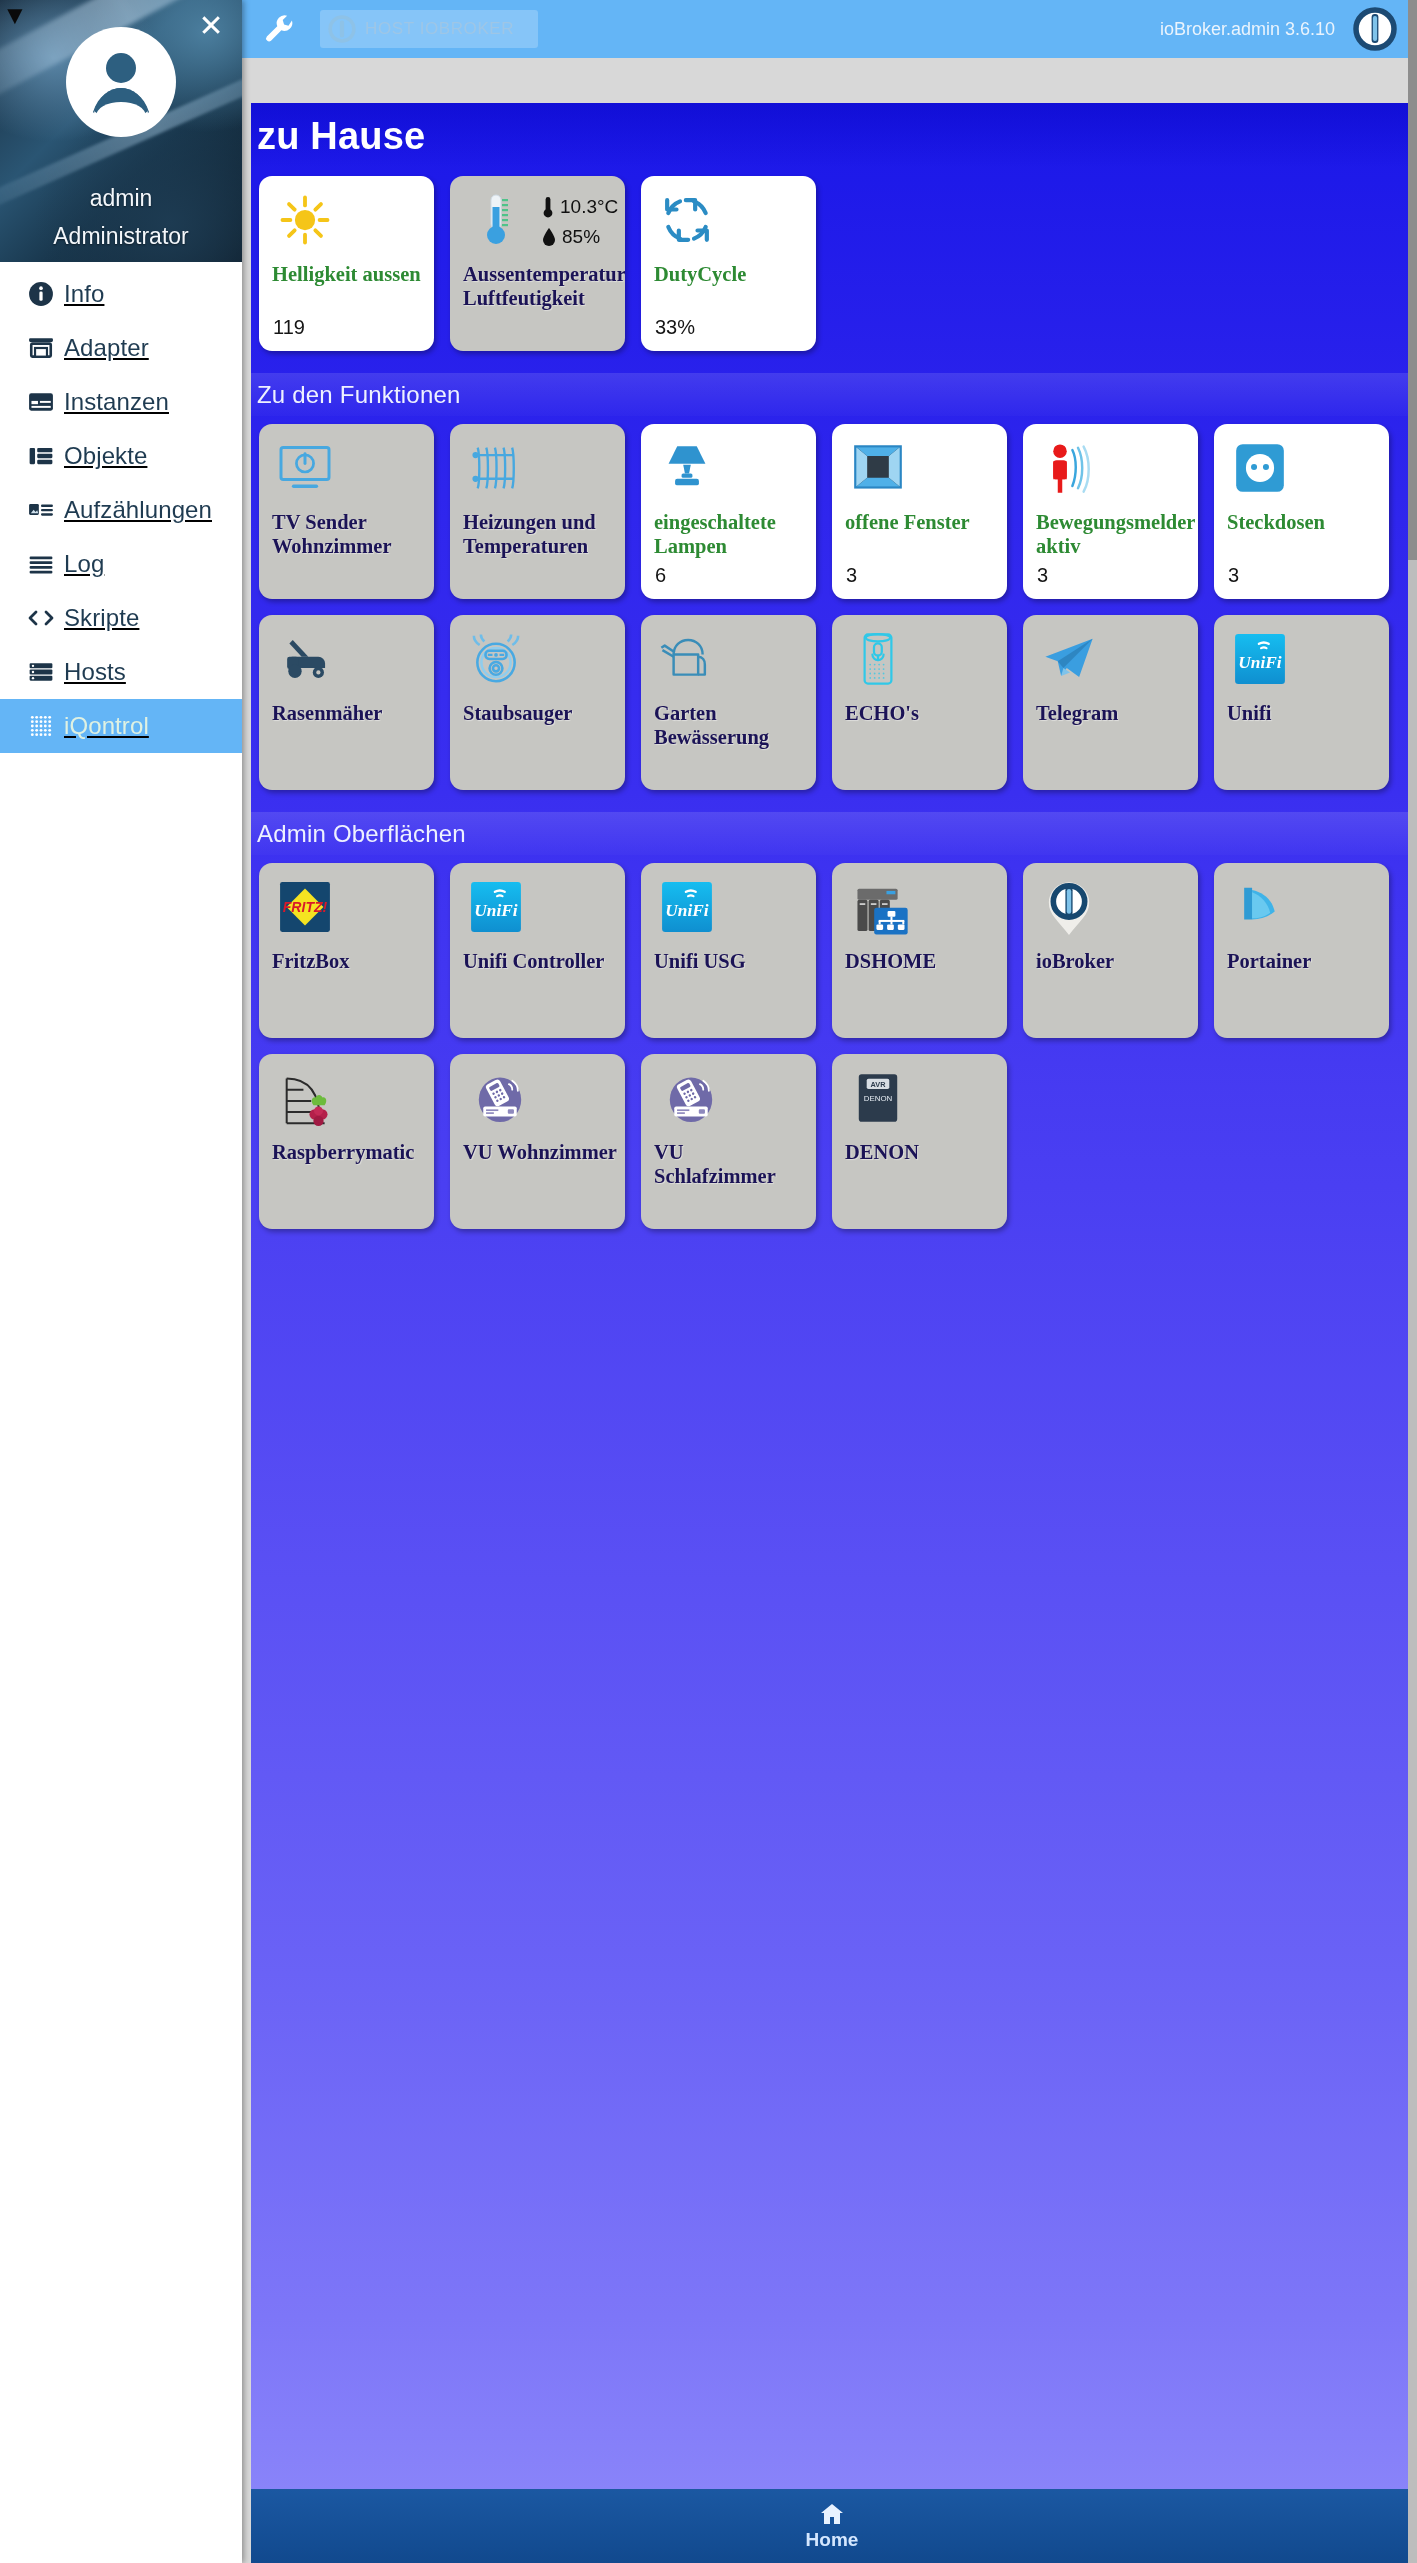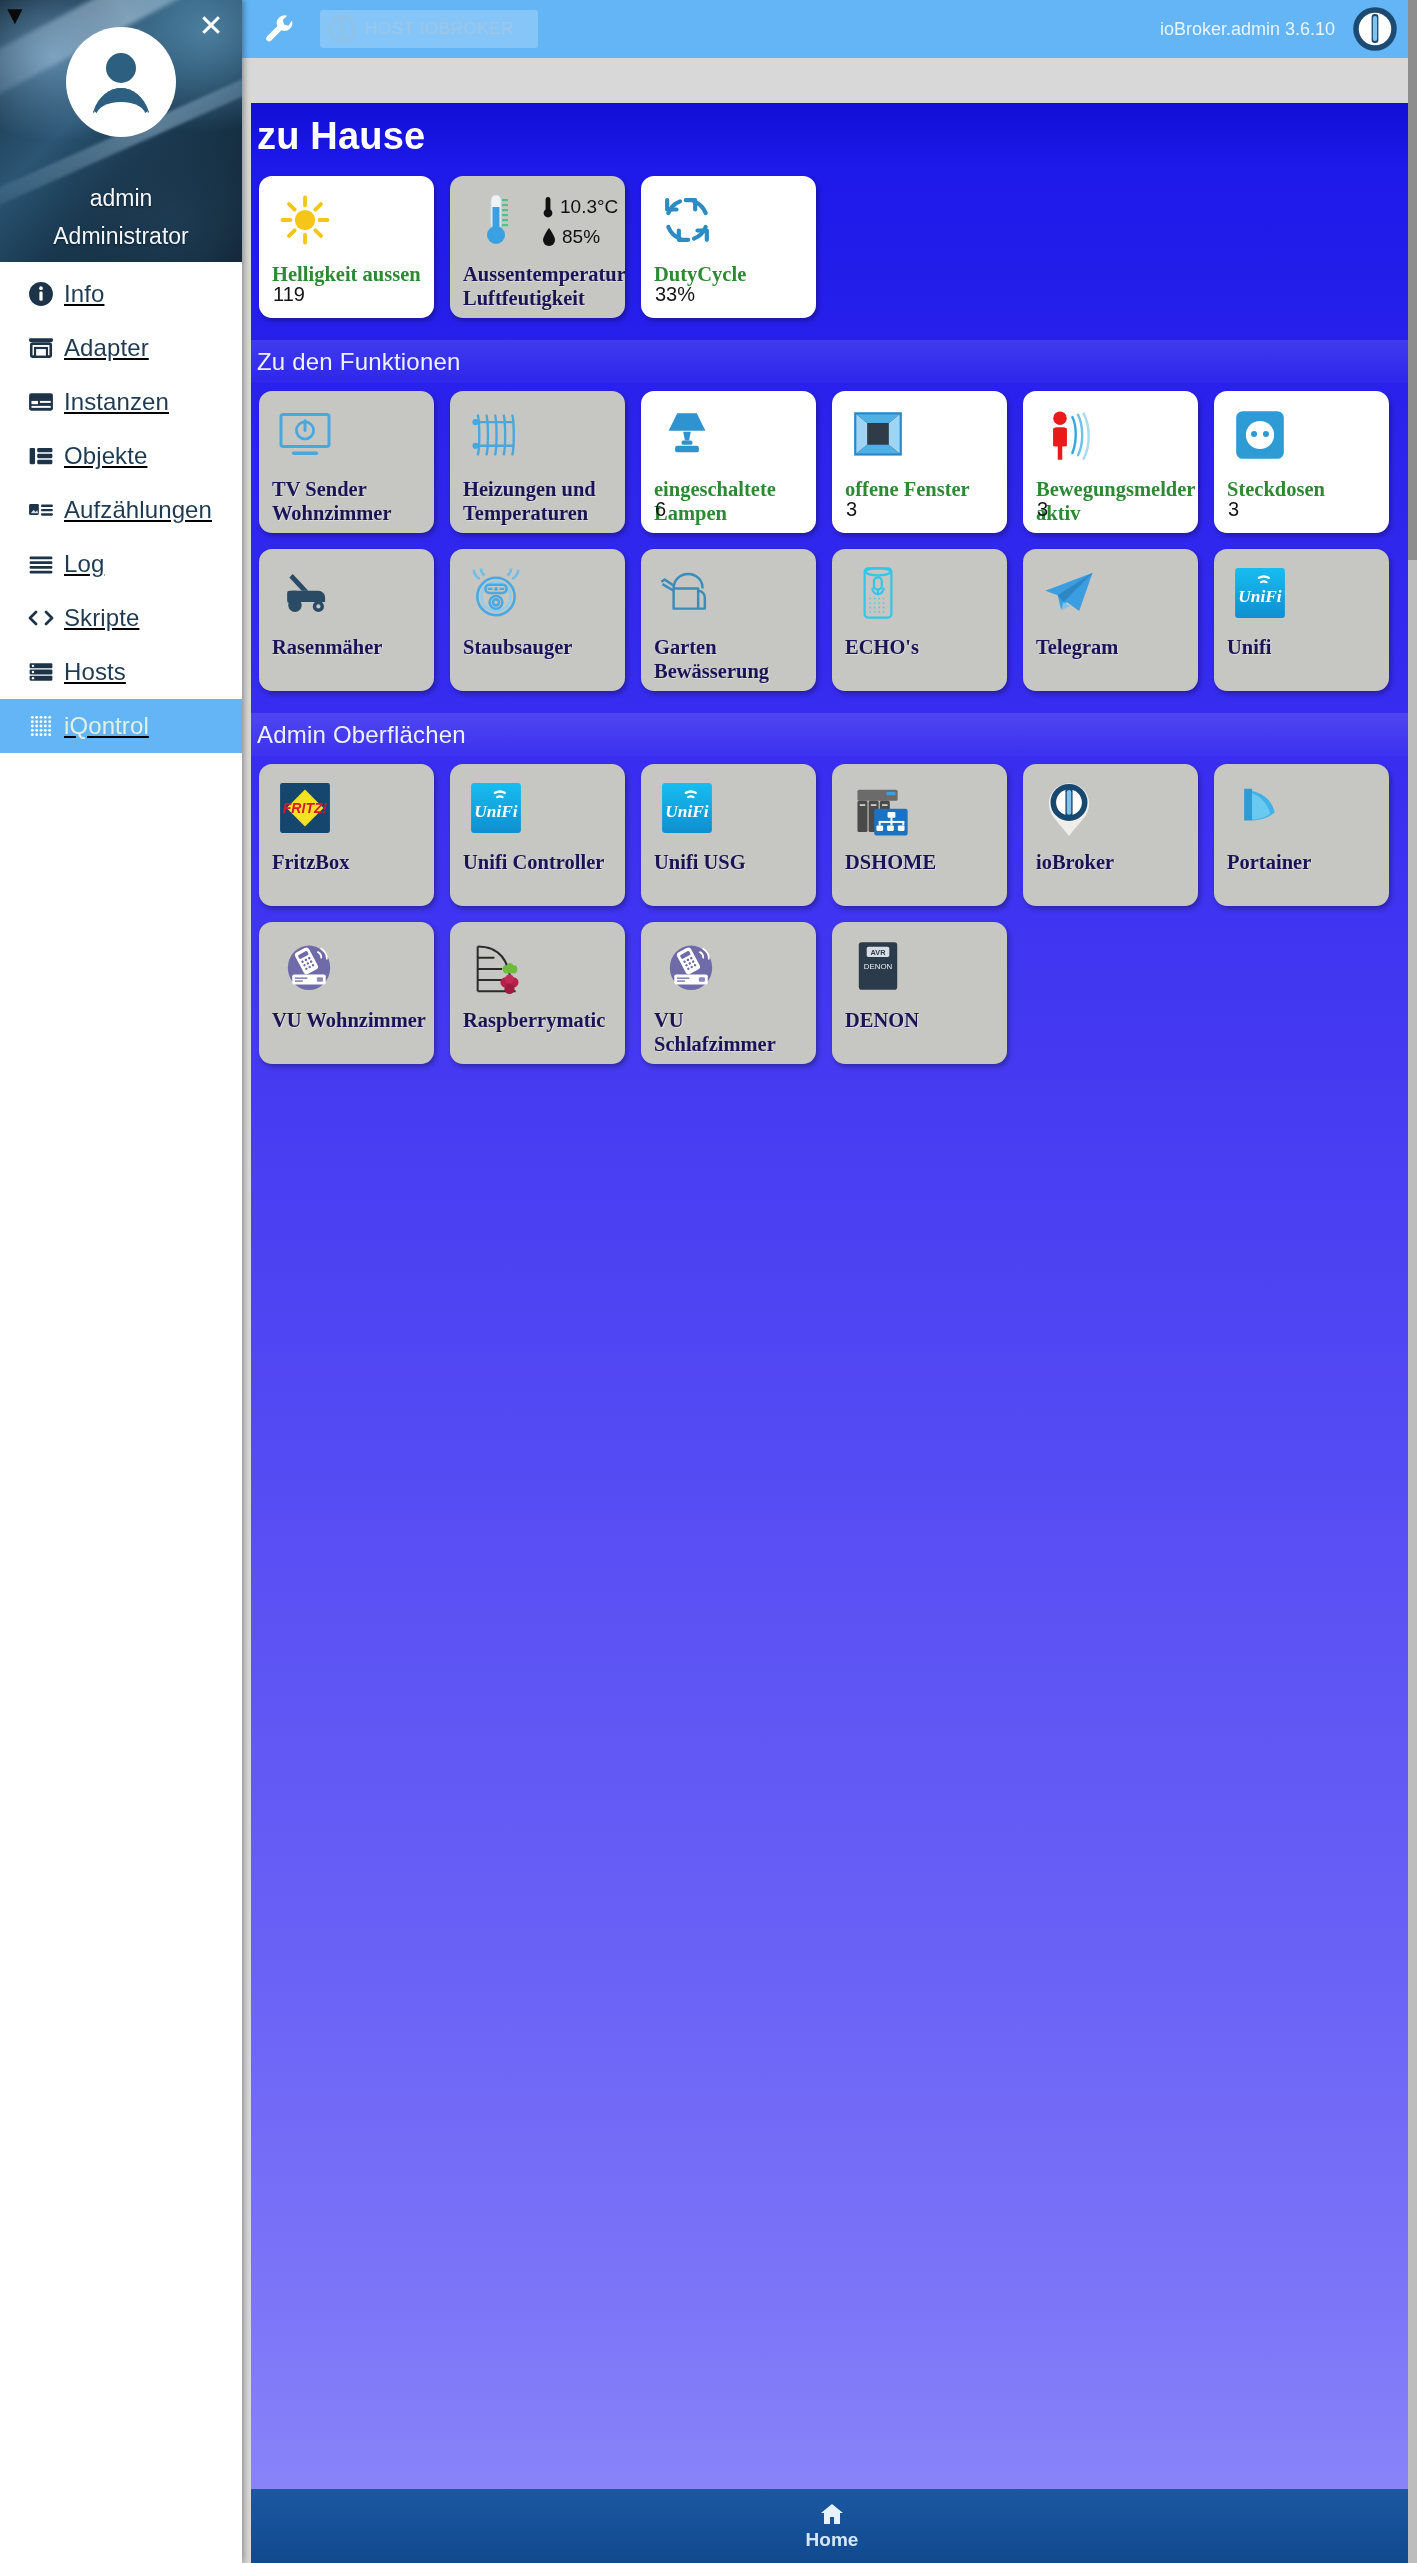--- a/index.html
+++ b/index.html
@@ -198,21 +198,21 @@
     letter-spacing: .2px;
   }
 
   .tile-grid {
     display: flex;
     flex-wrap: wrap;
     padding: 8px 0 6px 8px;
     gap: 0;
   }
   .tile {
-    width: 175px; height: 142px;
+    width: 175px; height: 175px;
     margin: 0 16px 16px 0;
     border-radius: 13px;
     background: #c6c6c2;
     box-shadow: 2px 3px 5px rgba(0,0,0,.30);
     position: relative;
     cursor: pointer;
     overflow: hidden;
   }
   .tile.white { background: #ffffff; }
 
@@ -869,54 +869,20 @@
                 <path d="M8 6h7v28H8z" fill="#2f9bd4"></path>
                 <path d="M15 8c10 2 18 9 20 19-6 5-13 7-20 7z" fill="#3fb3e8"></path>
                 <path d="M15 10c8 3 14 10 16 18-5 4-11 5-16 5z" fill="#69c9f0"></path>
               </svg>
             </div>
             <div class="tile-name">Portainer</div>
           </div>
 
           <div class="tile">
             <div class="tile-icon big">
-              <svg width="58" height="54" viewBox="0 0 52 48">
-                <ellipse cx="26" cy="22" rx="19" ry="20" fill="#6f6aa8"></ellipse>
-                <g transform="rotate(-28 26 18)">
-                  <rect x="18" y="4" width="14" height="22" rx="3" fill="#ffffff"></rect>
-                  <g fill="#6f6aa8">
-                    <rect x="20.4" y="7" width="9.2" height="4" rx="1"></rect>
-                    <circle cx="21.6" cy="14" r="1.1"></circle>
-                      <circle cx="25" cy="14" r="1.1"></circle>
-                      <circle cx="28.4" cy="14" r="1.1"></circle>
-                    <circle cx="21.6" cy="17.6" r="1.1"></circle>
-                      <circle cx="25" cy="17.6" r="1.1"></circle>
-                      <circle cx="28.4" cy="17.6" r="1.1"></circle>
-                    <circle cx="21.6" cy="21.2" r="1.1"></circle>
-                      <circle cx="25" cy="21.2" r="1.1"></circle>
-                      <circle cx="28.4" cy="21.2" r="1.1"></circle>
-                  </g>
-                </g>
-                <g fill="none" stroke="#ffffff" stroke-width="1.6" stroke-linecap="round">
-                  <path d="M34 8c2 1 3 3 3 5"></path>
-                  <path d="M37 5c3 2 5 5 5 9"></path>
-                </g>
-                <rect x="11" y="28" width="30" height="9" rx="1.6" fill="#ffffff"></rect>
-                <g fill="#8e89bd">
-                  <rect x="13.5" y="30.6" width="11" height="1.5"></rect>
-                  <rect x="13.5" y="33.2" width="7" height="1.5"></rect>
-                  <rect x="33" y="30.6" width="5.5" height="4" rx="1"></rect>
-                </g>
-              </svg>
-            </div>
-            <div class="tile-name">VU Wohnzimmer</div>
-          </div>
-
-          <div class="tile">
-            <div class="tile-icon big">
               <svg width="58" height="56" viewBox="0 0 52 50">
                 <g fill="none" stroke="#2b2b2b" stroke-width="1.8">
                   <path d="M6 4v40"></path>
                   <path d="M6 44h34"></path>
                   <path d="M6 4c22 0 30 16 30 40"></path>
                   <path d="M6 14h15"></path>
                   <path d="M6 24h22"></path>
                   <path d="M6 34h27"></path>
                 </g>
                 <g>
@@ -955,20 +921,54 @@
                   <path d="M37 5c3 2 5 5 5 9"></path>
                 </g>
                 <rect x="11" y="28" width="30" height="9" rx="1.6" fill="#ffffff"></rect>
                 <g fill="#8e89bd">
                   <rect x="13.5" y="30.6" width="11" height="1.5"></rect>
                   <rect x="13.5" y="33.2" width="7" height="1.5"></rect>
                   <rect x="33" y="30.6" width="5.5" height="4" rx="1"></rect>
                 </g>
               </svg>
             </div>
+            <div class="tile-name">VU Wohnzimmer</div>
+          </div>
+
+          <div class="tile">
+            <div class="tile-icon big">
+              <svg width="58" height="54" viewBox="0 0 52 48">
+                <ellipse cx="26" cy="22" rx="19" ry="20" fill="#6f6aa8"></ellipse>
+                <g transform="rotate(-28 26 18)">
+                  <rect x="18" y="4" width="14" height="22" rx="3" fill="#ffffff"></rect>
+                  <g fill="#6f6aa8">
+                    <rect x="20.4" y="7" width="9.2" height="4" rx="1"></rect>
+                    <circle cx="21.6" cy="14" r="1.1"></circle>
+                      <circle cx="25" cy="14" r="1.1"></circle>
+                      <circle cx="28.4" cy="14" r="1.1"></circle>
+                    <circle cx="21.6" cy="17.6" r="1.1"></circle>
+                      <circle cx="25" cy="17.6" r="1.1"></circle>
+                      <circle cx="28.4" cy="17.6" r="1.1"></circle>
+                    <circle cx="21.6" cy="21.2" r="1.1"></circle>
+                      <circle cx="25" cy="21.2" r="1.1"></circle>
+                      <circle cx="28.4" cy="21.2" r="1.1"></circle>
+                  </g>
+                </g>
+                <g fill="none" stroke="#ffffff" stroke-width="1.6" stroke-linecap="round">
+                  <path d="M34 8c2 1 3 3 3 5"></path>
+                  <path d="M37 5c3 2 5 5 5 9"></path>
+                </g>
+                <rect x="11" y="28" width="30" height="9" rx="1.6" fill="#ffffff"></rect>
+                <g fill="#8e89bd">
+                  <rect x="13.5" y="30.6" width="11" height="1.5"></rect>
+                  <rect x="13.5" y="33.2" width="7" height="1.5"></rect>
+                  <rect x="33" y="30.6" width="5.5" height="4" rx="1"></rect>
+                </g>
+              </svg>
+            </div>
             <div class="tile-name">VU Schlafzimmer</div>
           </div>
 
           <div class="tile">
             <div class="tile-icon">
               <svg width="46" height="52" viewBox="0 0 40 46">
                 <rect x="3" y="2" width="34" height="42" rx="2.5" fill="#2c3b4c"></rect>
                 <rect x="10" y="6" width="20" height="9" rx="1.6" fill="#d8dee4"></rect>
                 <text x="20" y="13" font-family="Liberation Sans, sans-serif" font-weight="700" font-size="6.5" fill="#2c3b4c" text-anchor="middle">AVR</text>
                 <text x="20" y="26" font-family="Liberation Sans, sans-serif" font-size="7" fill="#e8eef4" text-anchor="middle">DENON</text>

